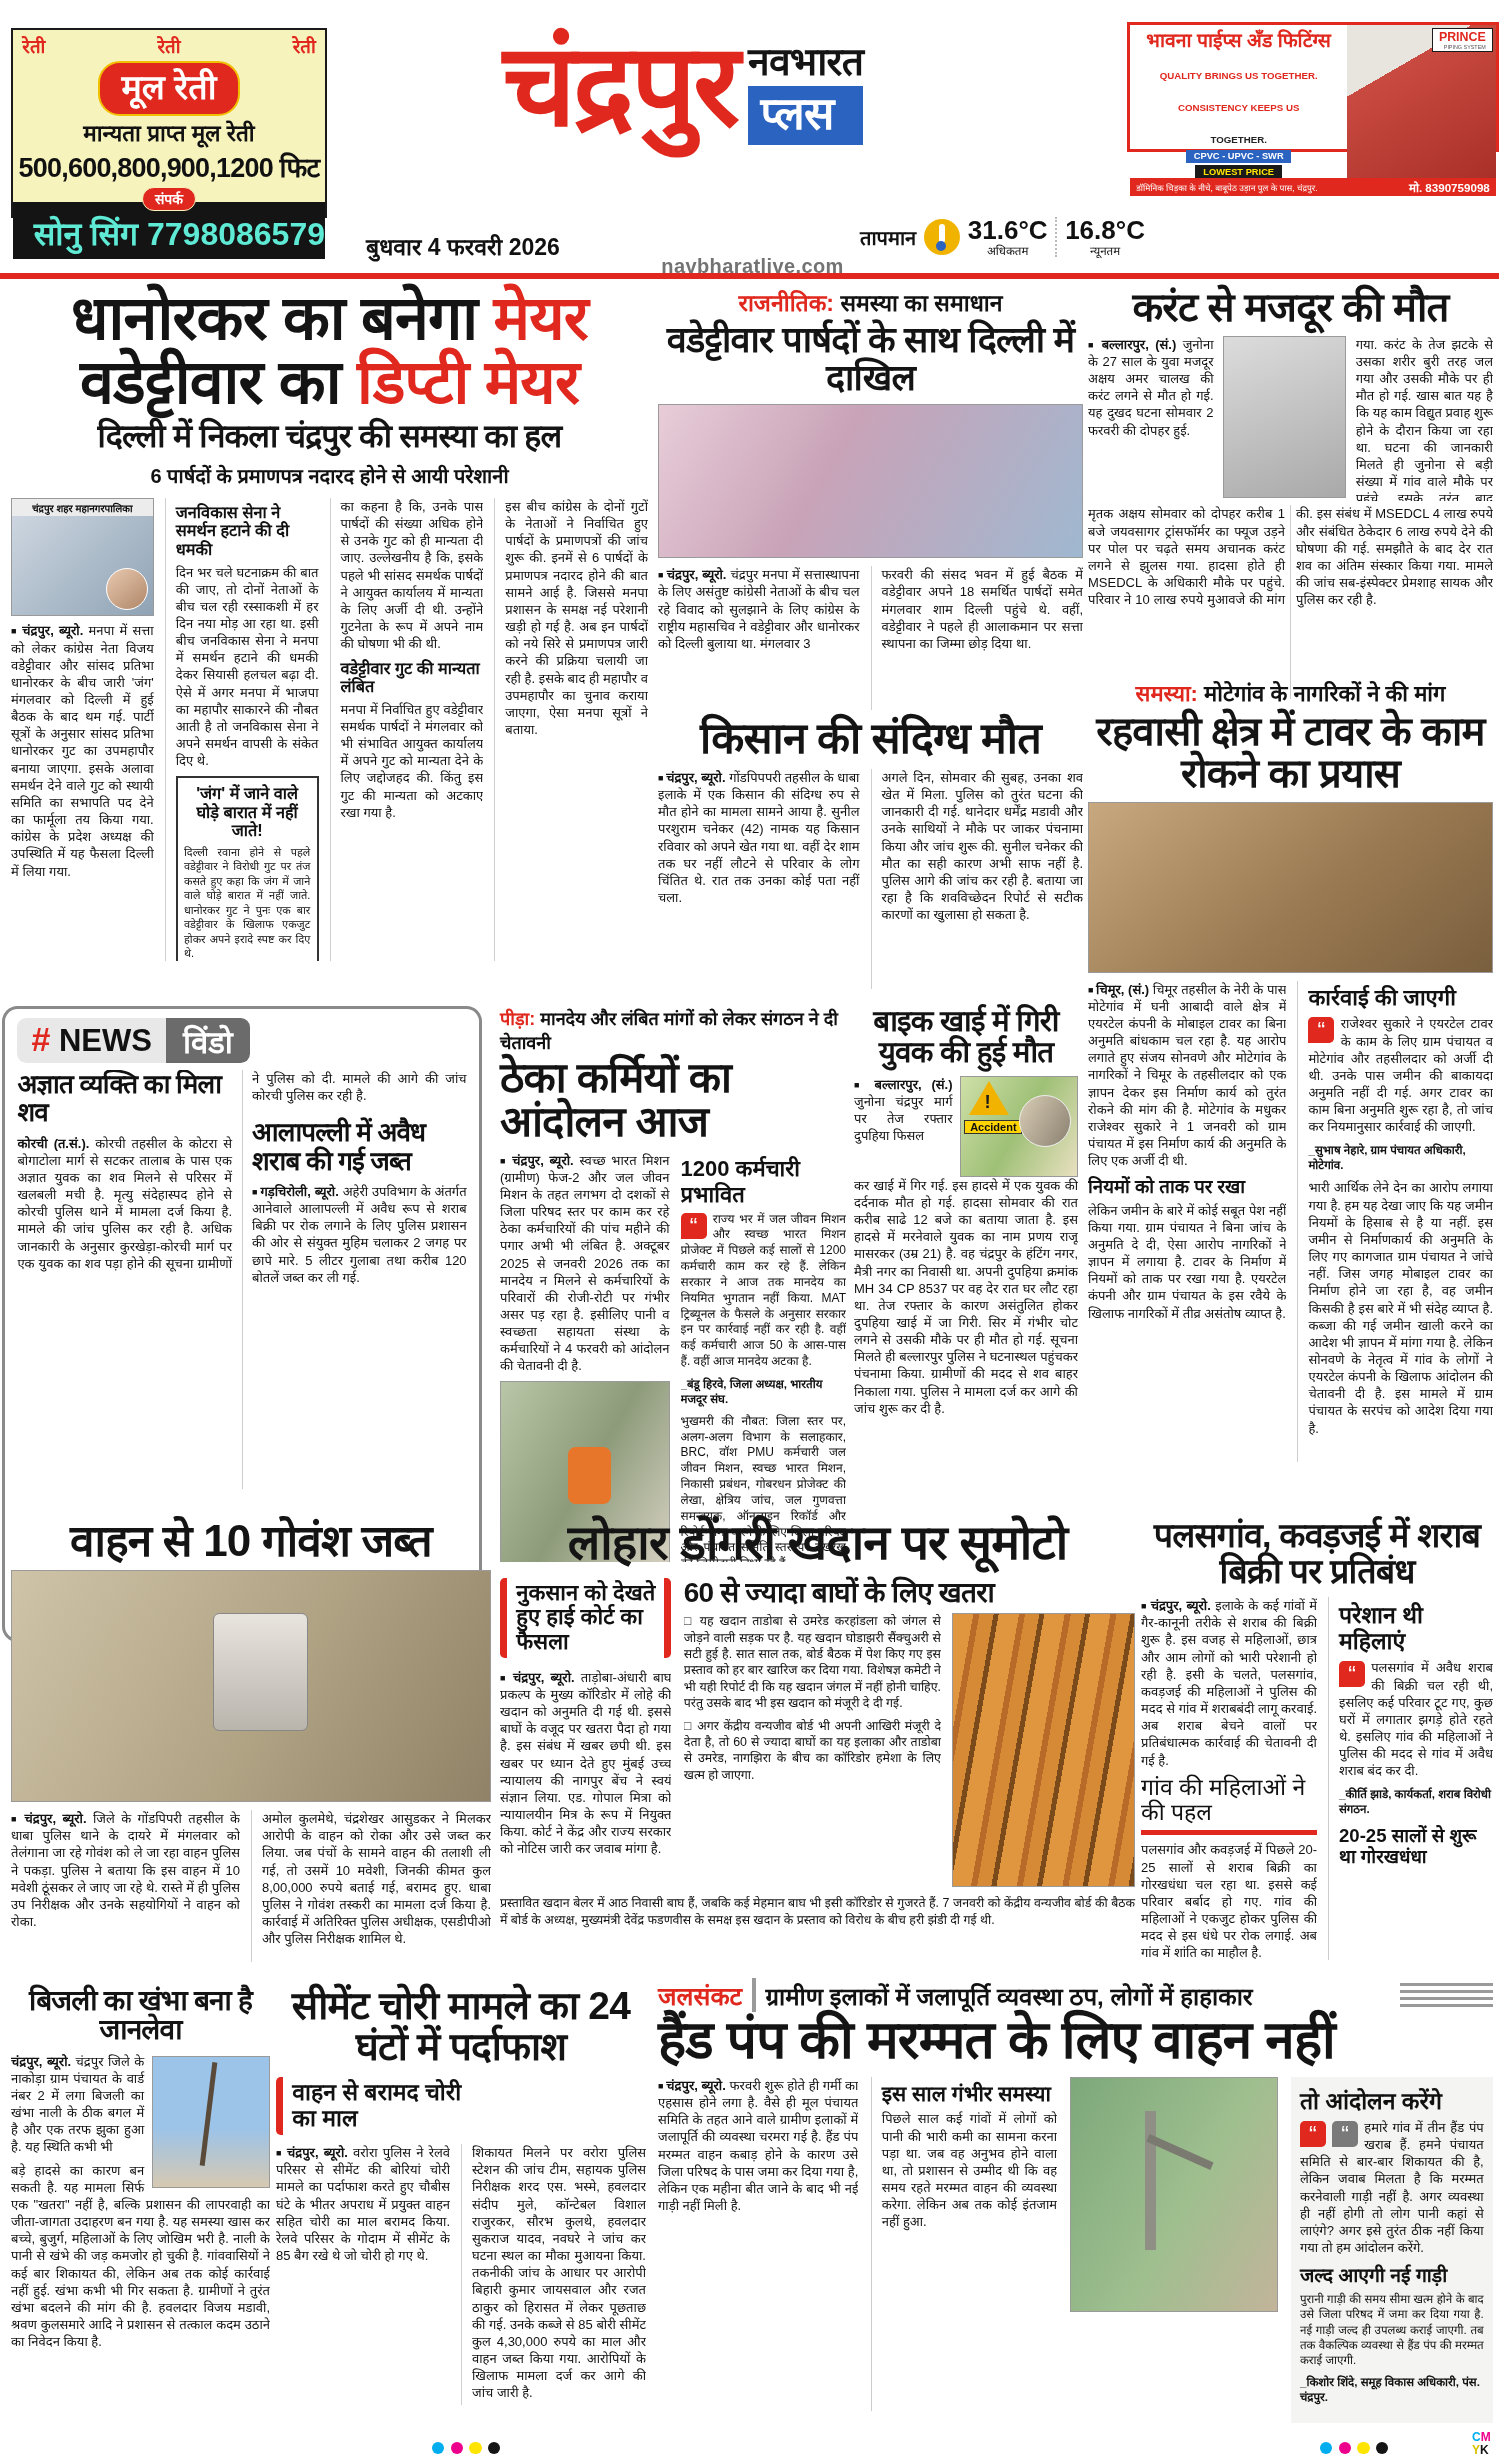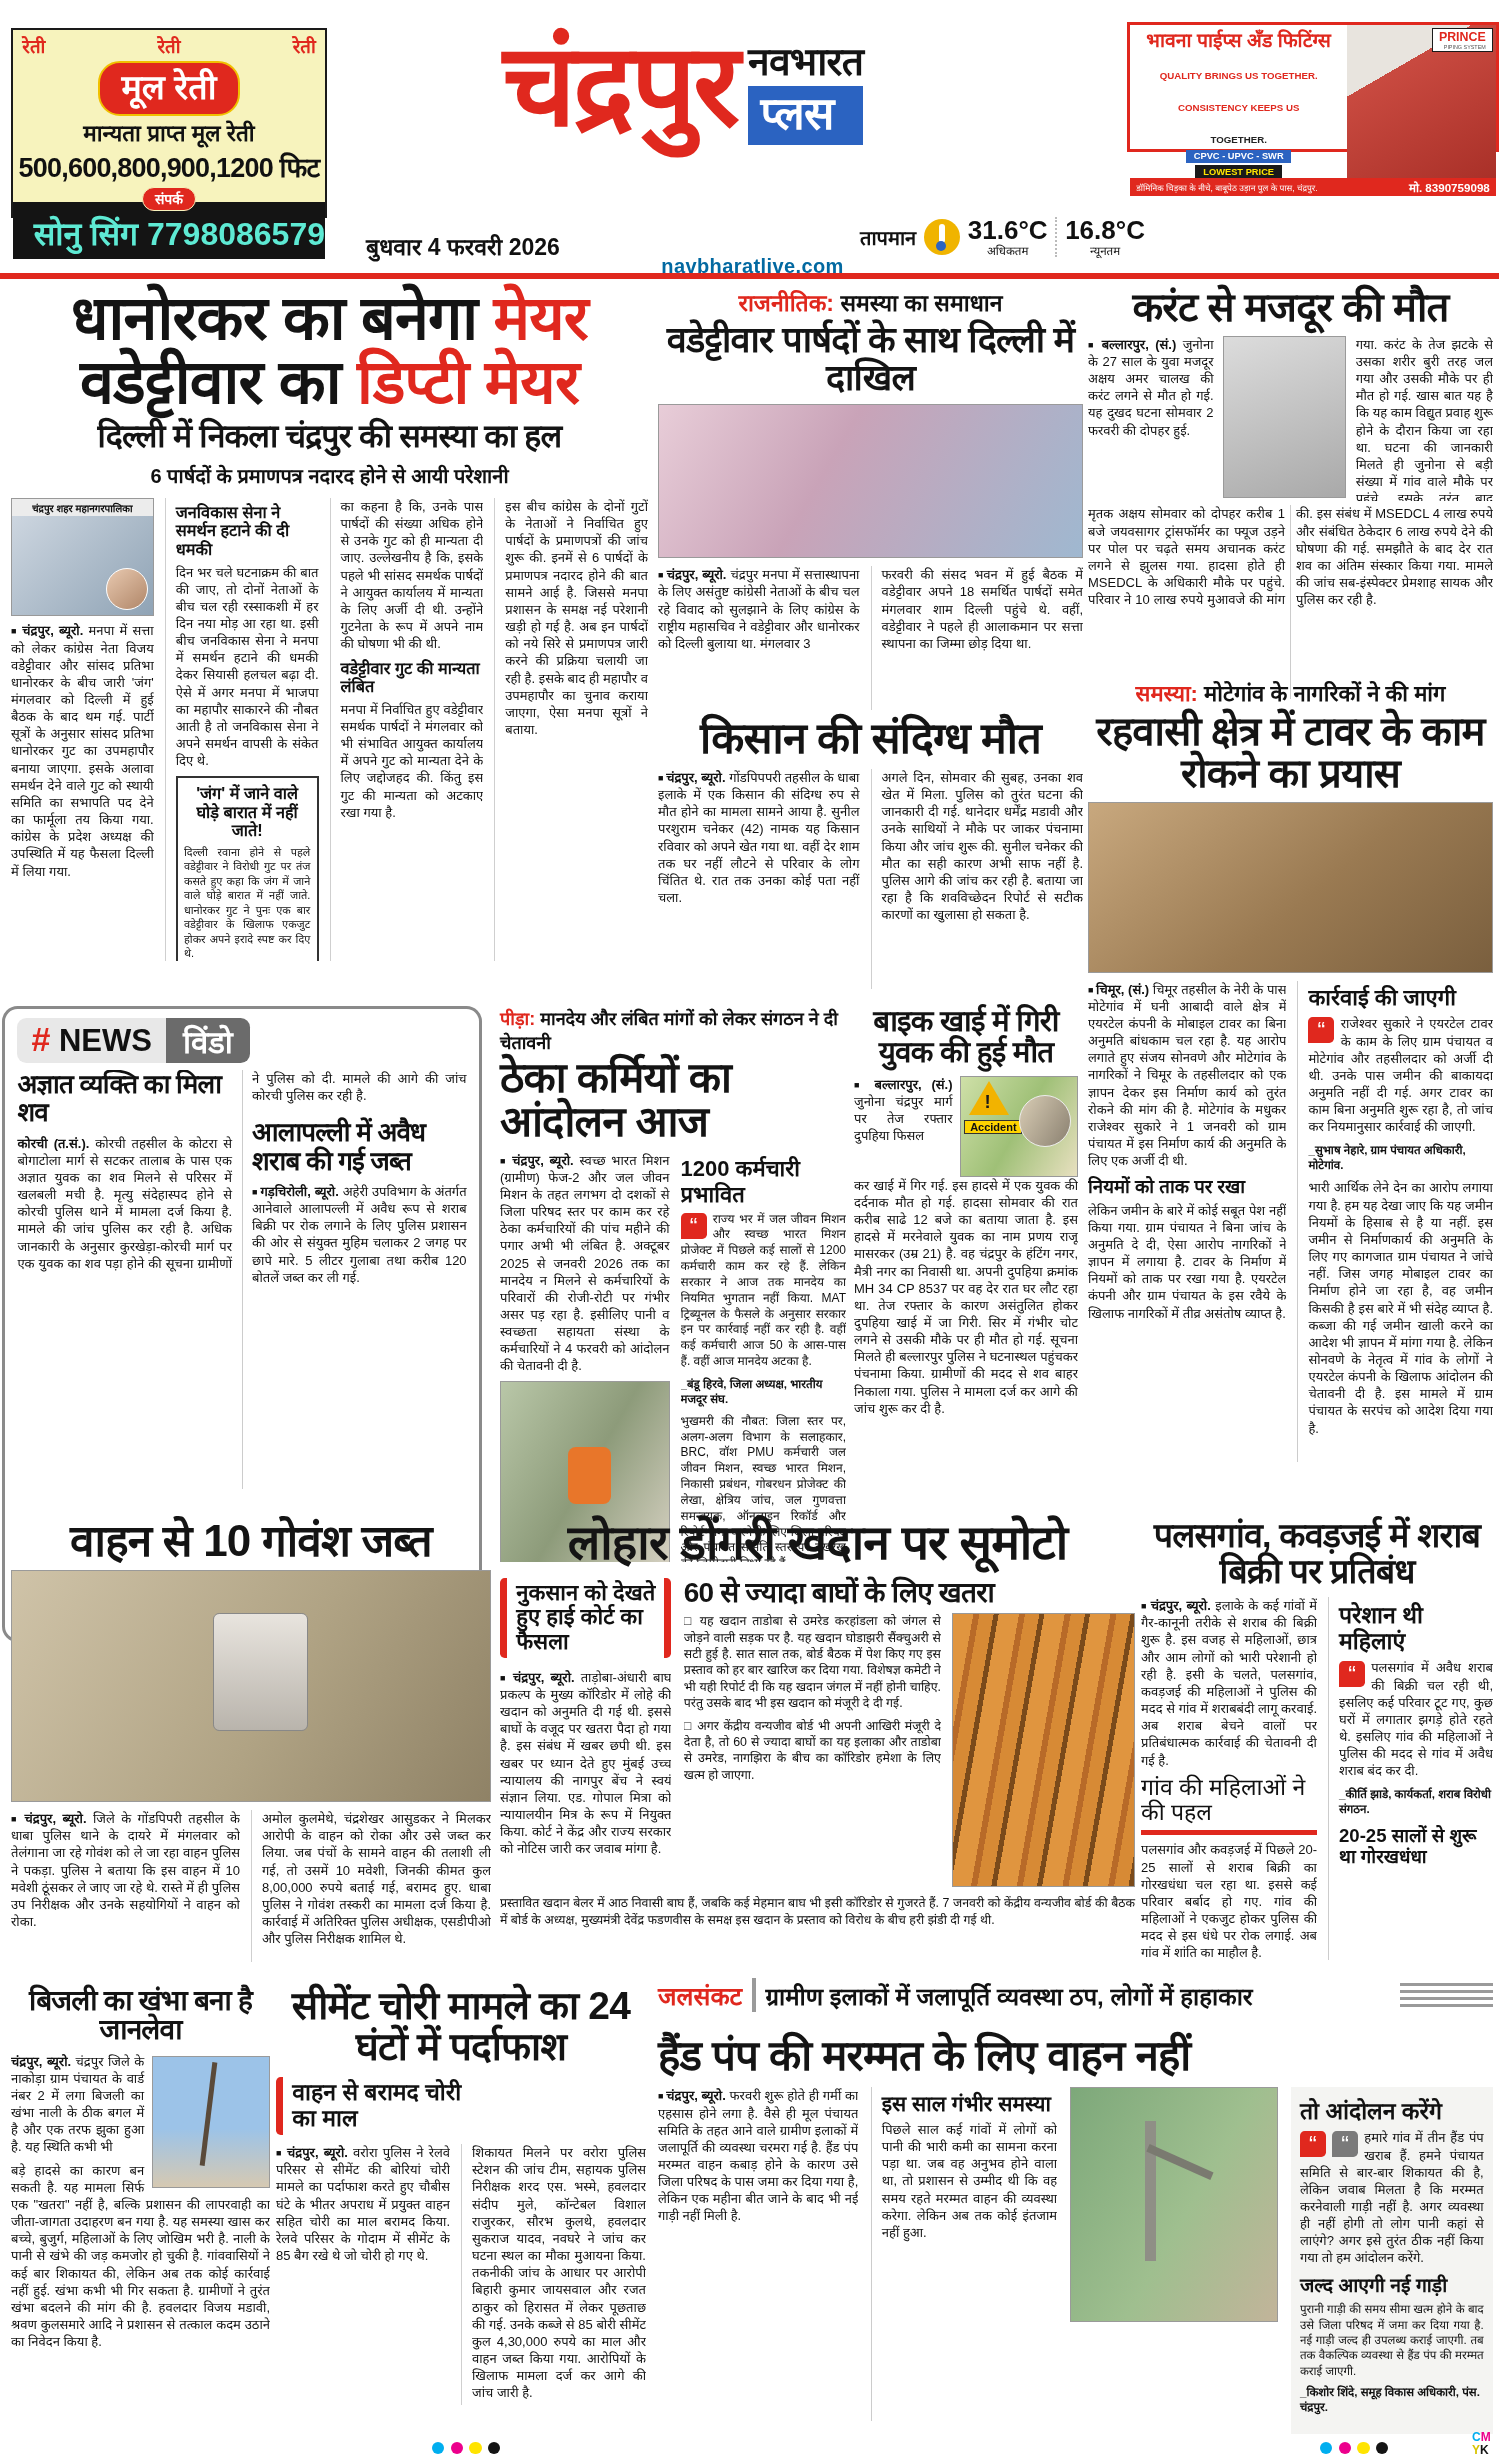--- a/index.html
+++ b/index.html
@@ -36,21 +36,21 @@
   .mast-b2{background:#2b63c1;color:#fff;font-weight:bold;font-size:45px;line-height:1.05;padding:4.7px 12.4px 7.8px;letter-spacing:-0.8px;}
   .dateline{font-size:23px;font-weight:bold;}
   .weather{display:flex;align-items:center;gap:7.8px;}
   .w-label{font-size:20px;font-weight:bold;}
   .w-icon{width:36px;height:36px;border-radius:50%;background:#f0b400;position:relative;}
   .w-icon i{position:absolute;left:14.7px;top:5.4px;width:6.2px;height:18.6px;background:#fff;border-radius:3.1px;}
   .w-icon b{position:absolute;left:12.4px;top:22px;width:10px;height:10px;background:#2b63c1;border-radius:50%;}
   .w-val{font-size:26px;font-weight:bold;line-height:1;text-align:center;}
   .w-sub{font-size:11.6px;font-weight:normal;margin-top:1.6px;}
   .w-div{width:0;height:40px;border-left:2.3px dotted #bbb;}
-  .site{font-size:20px;font-weight:bold;letter-spacing:0.4px;color:#0369a1;}
+  .site{font-size:20px;font-weight:bold;letter-spacing:0.4px;color:#737373;}
   .pipes{border:3.1px solid #e0281e;background:#fff;display:flex;flex-direction:column;}
   .pipes-main{flex:1;display:flex;}
   .pipes-left{width:56%;padding:4.7px 6.2px 0;}
   .pipes-title{color:#e0281e;font-weight:bold;font-size:19.4px;line-height:1.05;text-align:center;}
   .pipes-tag{font-size:9.7px;font-weight:bold;color:#e0281e;text-align:center;line-height:1.25;margin-top:20px;}
   .pipes-tag b{color:#222;}
   .pipes-badge{margin:3.1px auto 0;width:max-content;background:#2b63c1;color:#fff;font-size:9.3px;font-weight:bold;padding:1.6px 7.8px;}
   .pipes-price{margin:2.3px auto 0;width:max-content;background:#1a1a1a;color:#ffe400;font-size:9.3px;font-weight:bold;padding:1.6px 7.8px;}
   .pipes-right{flex:1;position:relative;background:linear-gradient(150deg,#e8e4de 30%,#c94a40 30%,#a93028);}
   .prince{position:absolute;right:3.1px;top:3.1px;background:#fff;border:1.6px solid #1a1a1a;color:#e0281e;font-weight:bold;font-size:12.4px;padding:0.8px 6.2px;}
@@ -385,21 +385,21 @@
       <span class="red" style="font-size:25px;font-weight:bold;">जलसंकट</span>
       <span style="width:4.7px;height:34px;background:#9a9a9a;display:inline-block;"></span>
       <span style="font-size:24px;font-weight:bold;">ग्रामीण इलाकों में जलापूर्ति व्यवस्था ठप, लोगों में हाहाकार</span>
       <span class="ham">
           <i></i>
           <i></i>
           <i></i>
           <i></i>
         </span>
     </div>
-    <div class="hl" style="font-size:42px;margin-top:22px;">हैंड पंप की मरम्मत के लिए वाहन नहीं</div>
+    <div class="hl" style="font-size:53px;margin-top:0;">हैंड पंप की मरम्मत के लिए वाहन नहीं</div>
     <div style="display:flex;gap:12.4px;margin-top:9.3px;">
       <div style="width:24%;height:334px;overflow:hidden;">
         <p class="body"><b class="byl">चंद्रपुर, ब्यूरो.</b> <span>फरवरी शुरू होते ही गर्मी का एहसास होने लगा है. वैसे ही मूल पंचायत समिति के तहत आने वाले ग्रामीण इलाकों में जलापूर्ति की व्यवस्था चरमरा गई है. हैंड पंप मरम्मत वाहन कबाड़ होने के कारण उसे जिला परिषद के पास जमा कर दिया गया है, लेकिन एक महीना बीत जाने के बाद भी नई गाड़ी नहीं मिली है.</span></p>
       </div>
       <div style="width:21%;height:334px;overflow:hidden;border-left:0.8px solid #ccc;padding-left:10px;">
         <div class="sechead" style="font-size:21px;">इस साल गंभीर समस्या</div>
         <p class="body">पिछले साल कई गांवों में लोगों को पानी की भारी कमी का सामना करना पड़ा था. जब वह अनुभव होने वाला था, तो प्रशासन से उम्मीद थी कि वह समय रहते मरम्मत वाहन की व्यवस्था करेगा. लेकिन अब तक कोई इंतजाम नहीं हुआ.</p>
       </div>
       <div style="width:25%;">
         <div class="photo" style="height:233px;background:linear-gradient(120deg,#7da87a,#9fbf8f 55%,#c2b49a);">

